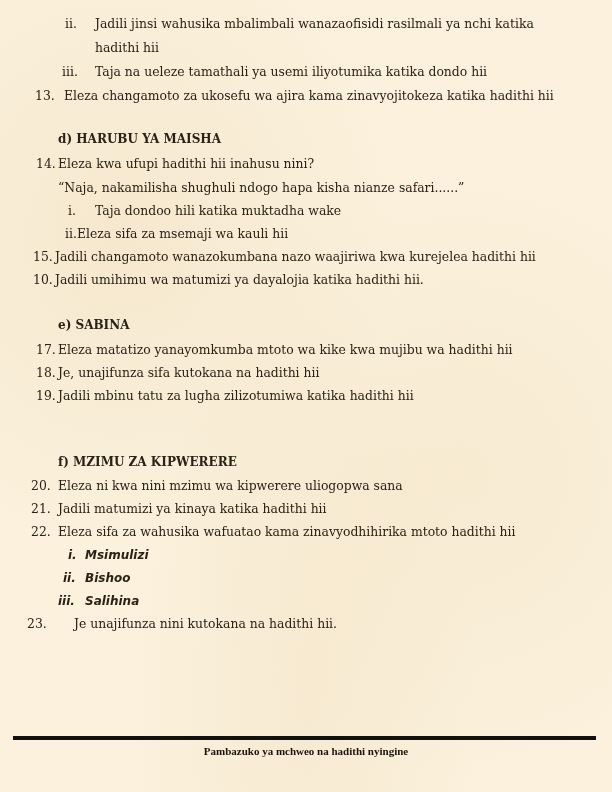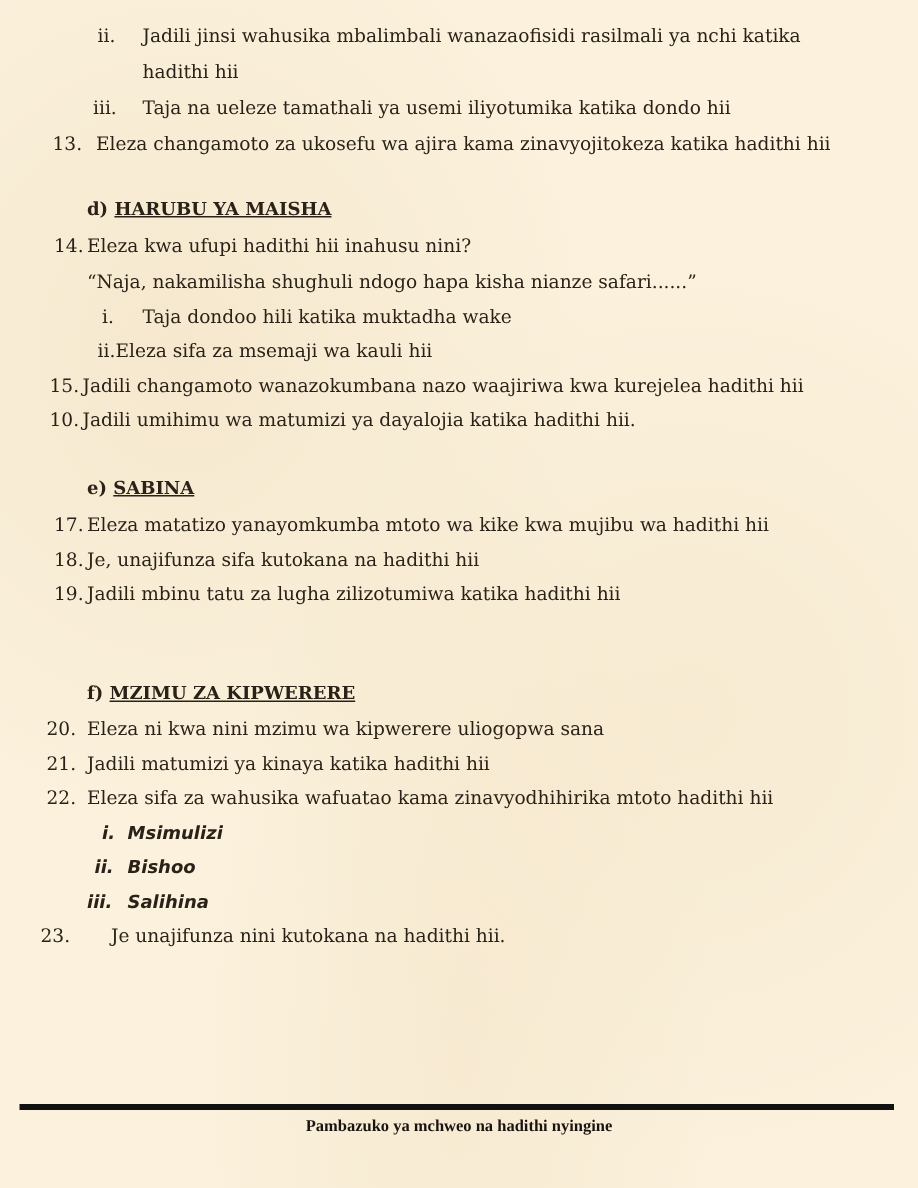--- a/index.html
+++ b/index.html
@@ -10,21 +10,21 @@
         radial-gradient(ellipse at 20% 30%, rgba(235,215,180,0.35) 0, rgba(0,0,0,0) 40%),
         radial-gradient(ellipse at 75% 60%, rgba(240,222,190,0.35) 0, rgba(0,0,0,0) 45%),
         radial-gradient(ellipse at 50% 90%, rgba(238,218,185,0.3) 0, rgba(0,0,0,0) 40%);
       font-family: "DejaVu Serif", "Liberation Serif", serif;
       color: #2a2218;
     }
     .line { position: absolute; white-space: nowrap; font-size: 12.4px; line-height: 16px; }
     .num { position: absolute; }
     .txt { position: absolute; }
     .heading { position: absolute; font-weight: bold; font-size: 12px; white-space: nowrap; }
-    .heading .title { text-decoration: underline; }
+    .heading .title { }
     .ital { font-weight: bold; font-style: italic; font-family: "DejaVu Sans", sans-serif; font-size: 12px; }
     .rule { position: absolute; left: 13px; width: 583px; top: 736px; height: 4px; background: #111; }
     .footer { position: absolute; top: 745px; left: 0; width: 612px; text-align: center;
       font-family: "Liberation Serif", serif; font-weight: bold; font-size: 11px; color: #1a1410; }
   </style>
 </head>
 <body>
 
 <div class="line" style="top:16px">
   <span class="num" style="left:65px">ii.</span>

